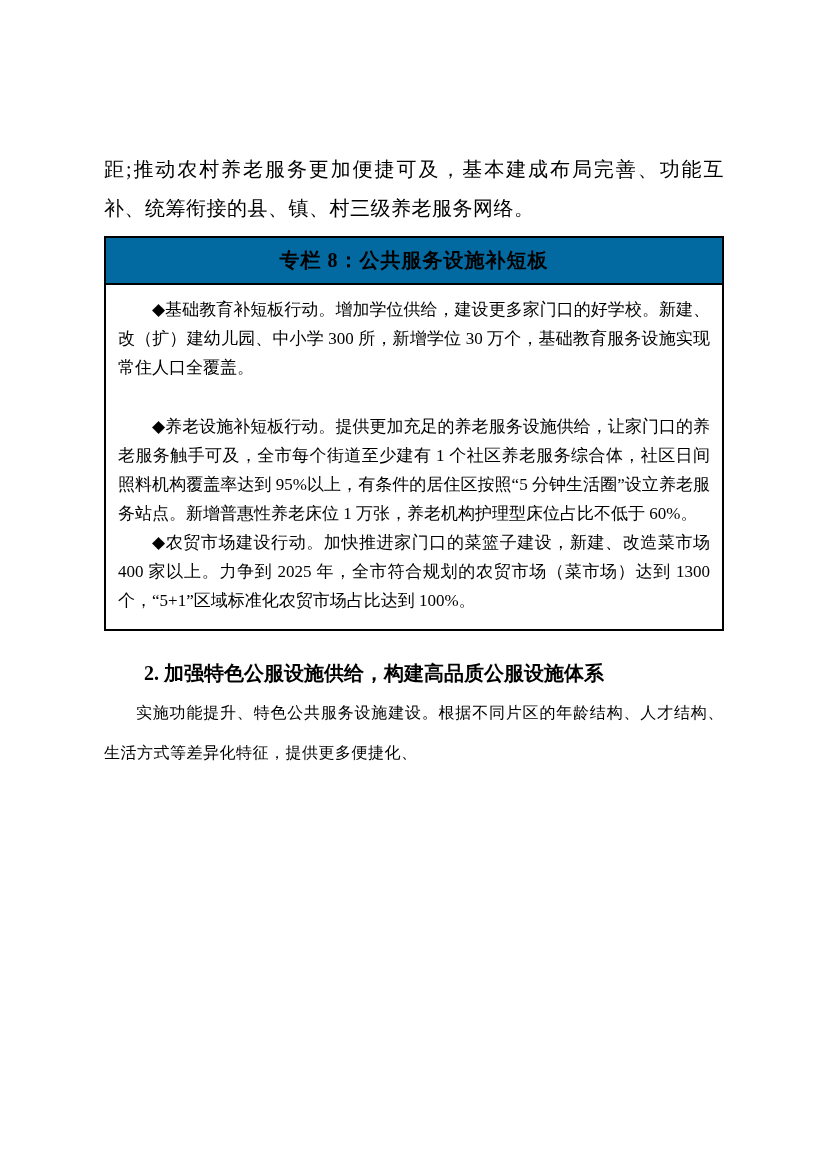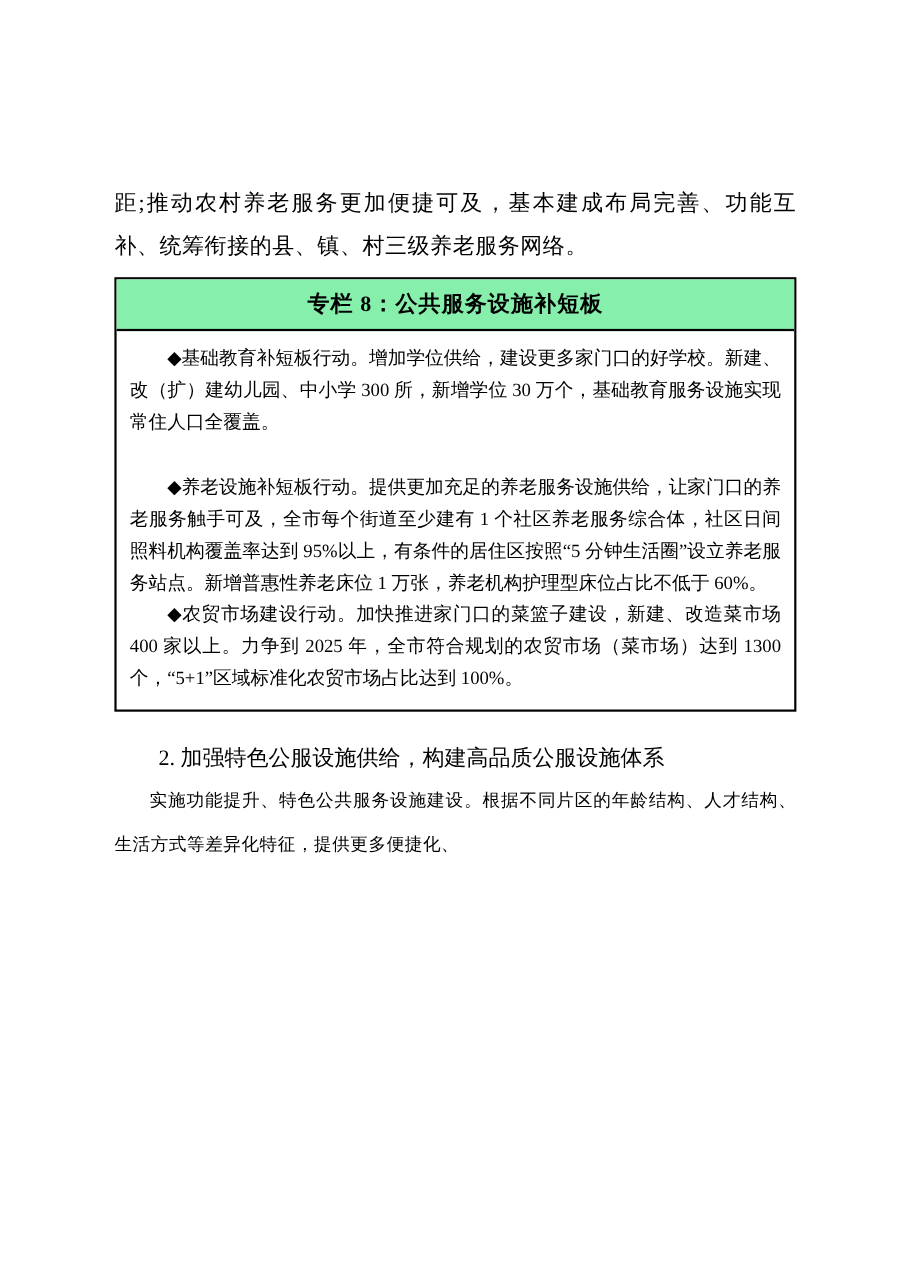--- a/index.html
+++ b/index.html
@@ -4,21 +4,21 @@
 <style>
   html, body {
     margin: 0;
     padding: 0;
     background: #ffffff;
   }
   .page {
     position: relative;
     width: 827px;
     height: 1029px;
-    margin: 16px auto;
+    margin: 0 auto;
     background: #ffffff;
     font-family: "Liberation Serif", "DejaVu Serif", serif;
     color: #000000;
     overflow: hidden;
   }
   .content {
     position: absolute;
     top: 150px;
     left: 104px;
     width: 620px;
@@ -27,21 +27,21 @@
     font-size: 20px;
     line-height: 39px;
     text-align: justify;
     margin: 0 0 8px 0;
     letter-spacing: 0.5px;
   }
   .panel {
     border: 2px solid #000000;
   }
   .panel-header {
-    background: #86efac;
+    background: #0369a1;
     border-bottom: 2px solid #000000;
     text-align: center;
     font-weight: bold;
     font-size: 20px;
     padding: 9px 0;
     letter-spacing: 1px;
   }
   .panel-body {
     padding: 10px 12px 14px 12px;
     font-size: 17px;
@@ -53,21 +53,21 @@
     text-indent: 2em;
   }
   .panel-body p:first-child {
     margin-bottom: 30px;
   }
   .section-heading {
     margin: 22px 0 0 0;
     text-indent: 2em;
     font-size: 20px;
     line-height: 40px;
-    font-weight: normal;
+    font-weight: bold;
   }
   .section-body {
     margin: 0;
     font-size: 16px;
     line-height: 40px;
     text-indent: 2em;
     text-align: justify;
     letter-spacing: 0.5px;
   }
   .page-number {

